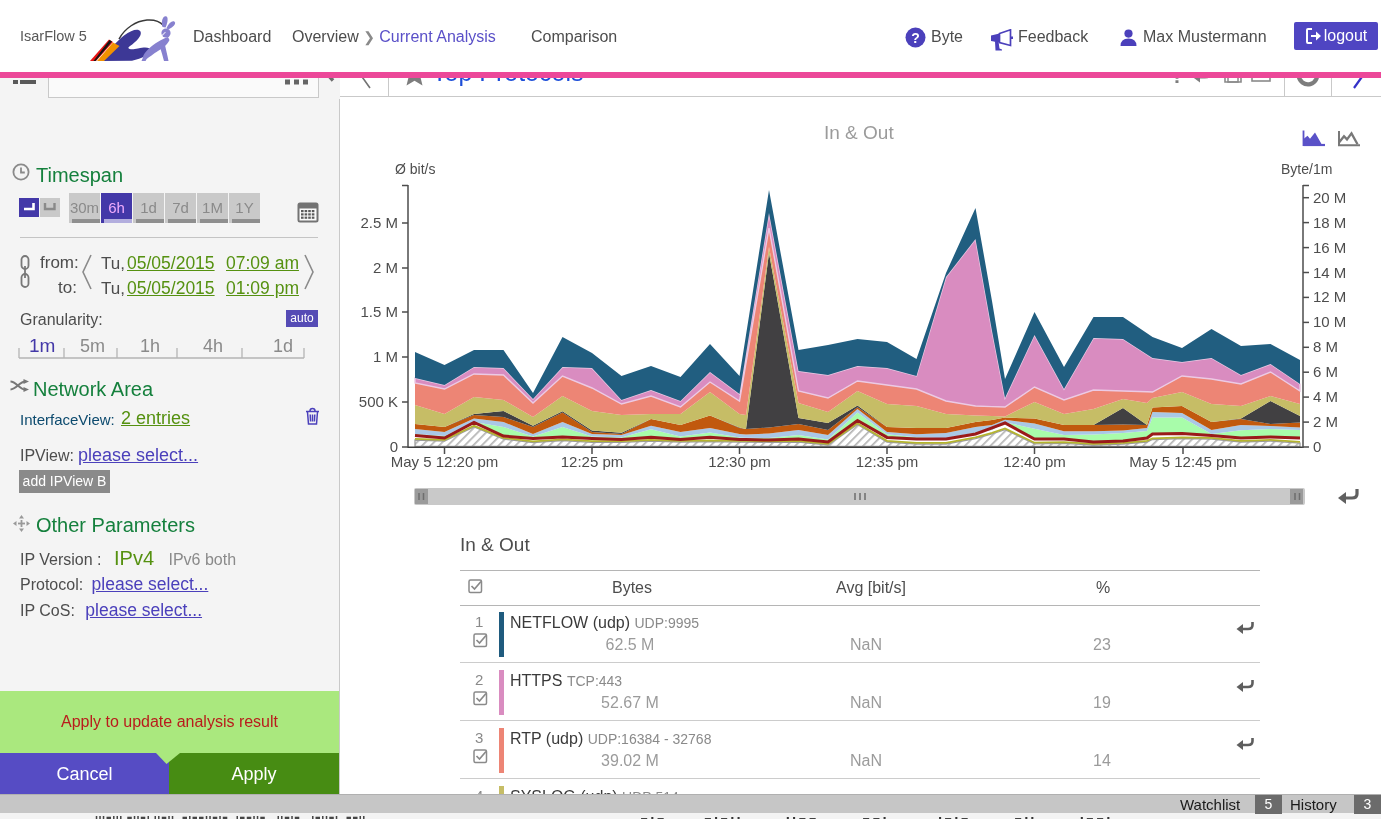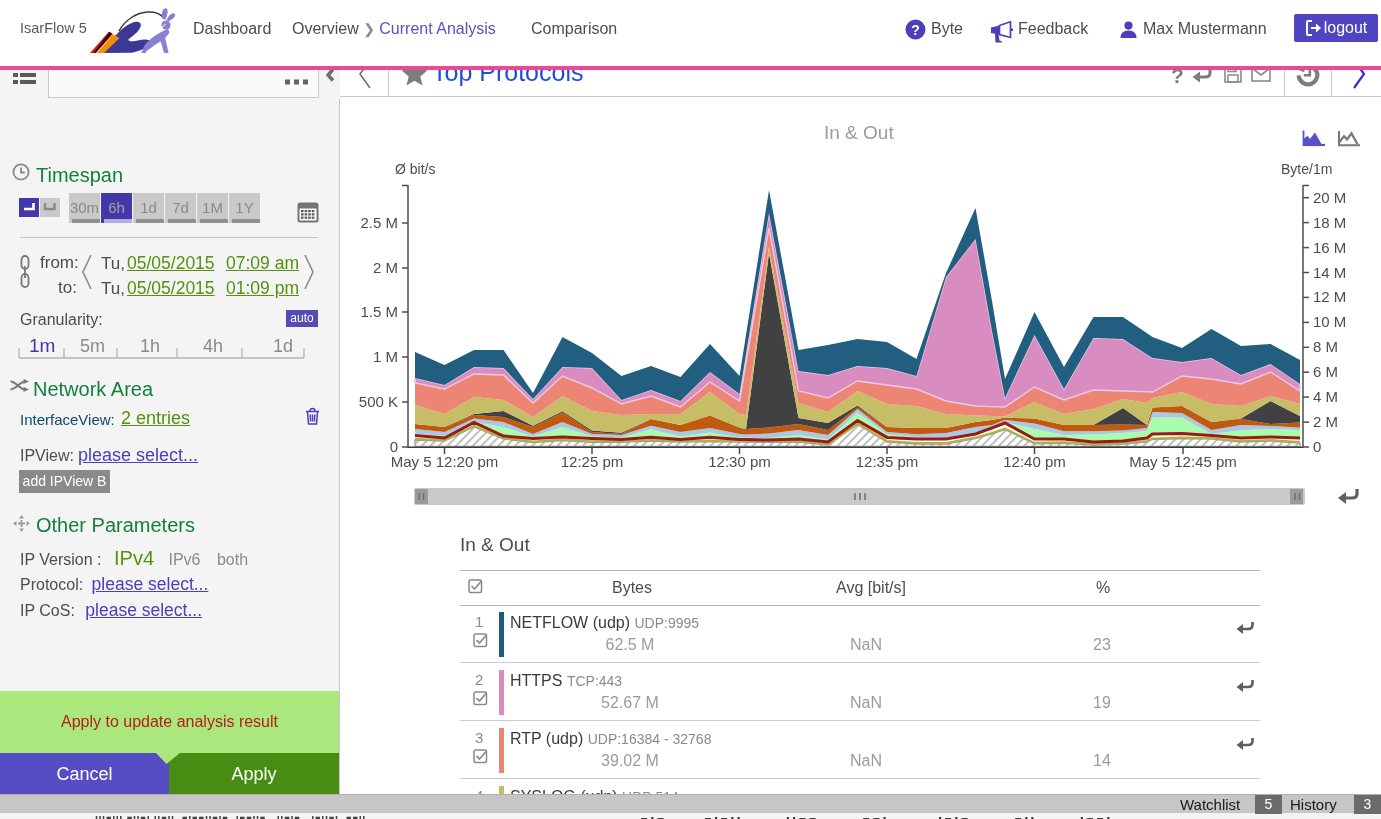--- a/index.html
+++ b/index.html
@@ -1,32 +1,32 @@
 <!DOCTYPE html>
 <html><head><meta charset="utf-8"><title>IsarFlow 5</title><style>
 *{margin:0;padding:0;box-sizing:border-box}
 html,body{width:1381px;height:819px;overflow:hidden;font-family:"Liberation Sans",sans-serif;background:#fff;position:relative}
 .abs{position:absolute}
-#header{position:absolute;left:0;top:4px;width:1381px;height:66px;background:#fff;border-bottom:4px solid #ec4899;z-index:30}
+#header{position:absolute;left:0;top:12px;width:1381px;height:66px;background:#fff;border-bottom:6px solid #ec4899;z-index:30}
 #header .brand{position:absolute;left:20px;top:16px;font-size:14.5px;color:#585858}
 .nav{position:absolute;top:16px;font-size:16px;color:#4d4d4d}
 #logoutbtn{position:absolute;left:1294px;top:10px;width:84px;height:28px;background:#4f45c2;border-radius:2px;color:#fff;font-size:16px;display:flex;align-items:center;justify-content:center;gap:2px}
 #sidebar{position:absolute;left:0;top:50px;width:340px;height:744px;background:#f4f4f4;border-right:1px solid #c9c9c9;z-index:5}
 #sbtoolbar{position:absolute;left:0;top:0;width:340px;height:49px;background:#f4f4f4}
 #sbbox{position:absolute;left:48px;top:0px;width:271px;height:48px;background:#fafafa;border:1px solid #c9c9c9;border-top:none}
 #maintb{position:absolute;left:340px;top:50px;width:1041px;height:47px;background:#fff;border-bottom:1px solid #c9c9c9;z-index:6}
 .vline{position:absolute;top:0;width:1px;height:47px;background:#c9c9c9}
 #content{position:absolute;left:340px;top:97px;width:1041px;height:722px;background:#fff}
 .glabel{color:#15803d;font-size:20px}
 .green{color:#559110}
 a.greenlink{color:#559110;text-decoration:underline}
 a.purplelink{color:#4b40bb;text-decoration:underline}
 .tsbtn{position:absolute;top:0;height:30px;background:#c9c9c9;color:#8a8a8a;font-size:15px;text-align:center;line-height:29px}
 .tsbtn .ub{position:absolute;left:3px;right:0;bottom:0;height:4px;background:#8f8f8f}
-.tsbtn.sel{background:#4338a8;color:#a3a3a3}
+.tsbtn.sel{background:#4338a8;color:#f0abfc}
 .tsbtn.sel .ub{background:#b3aede}
 #footer{position:absolute;left:0;top:794px;width:1381px;height:19px;background:#c6c6c6;z-index:40;border-top:1px solid #b0b0b0}
 .fbadge{position:absolute;top:0;height:19px;background:#6b6b6b;color:#fff;font-size:14px;text-align:center;line-height:19px}
 .flabel{position:absolute;top:0;height:19px;font-size:15px;color:#1a1a1a;line-height:19px}
 #belowbar{position:absolute;left:0;top:813px;width:1381px;height:6px;background:#f3f3f3;overflow:hidden;z-index:39}
 </style></head><body>
 
 <div id="header">
   <div class="brand">IsarFlow 5</div>
   <div class="abs" style="left:88px;top:0px;z-index:31"><svg width="88" height="50" viewBox="0 0 88 50" style="">
@@ -206,21 +206,21 @@
           <path d="M8.5 0 L11 3.5 H6 Z"></path>
           <path d="M8.5 17 L6 13.5 H11 Z"></path>
           <path d="M0 8.5 L3.5 6 V11 Z"></path>
           <path d="M17 8.5 L13.5 6 V11 Z"></path>
           <rect x="7.6" y="5" width="1.8" height="7"></rect>
           <rect x="5" y="7.6" width="7" height="1.8"></rect>
         </g>
       </svg></div>
  <div class="abs glabel" style="left:36px;top:464px">Other Parameters</div>
 
- <div class="abs" style="left:20px;top:497px;font-size:16px;color:#4d4d4d">IP Version : <span class="green" style="font-size:20px;margin-left:8px">IPv4</span> <span style="color:#8a8a8a;font-size:16px;margin-left:10px">IPv6</span> <span style="color:#8a8a8a;font-size:16px;margin-left:12px">both</span></div>
+ <div class="abs" style="left:20px;top:497px;font-size:16px;color:#4d4d4d">IP Version : <span class="green" style="font-size:20px;margin-left:8px">IPv4</span> <span style="color:#8a8a8a;font-size:16px;margin-left:10px">IPv6</span> <span style="color:#8a8a8a;font-size:16px;margin-left:0">both</span></div>
  <div class="abs" style="left:20px;top:524px;font-size:16px;color:#4d4d4d">Protocol: <a class="purplelink" style="font-size:17.5px;margin-left:4px">please select...</a></div>
  <div class="abs" style="left:20px;top:550px;font-size:16px;color:#4d4d4d">IP CoS: <a class="purplelink" style="font-size:17.5px;margin-left:6px">please select...</a></div>
 
  <div class="abs" style="left:0;top:641px;width:339px;height:62px;background:#aae87e"></div>
  <div class="abs" style="left:0px;top:641px;width:339px;height:62px;font-size:16px;color:#b91c1c;display:flex;align-items:center;justify-content:center">Apply to update analysis result</div>
  <div class="abs" style="left:0;top:703px;width:169px;height:42px;background:#564cc4;color:#fff;font-size:18px;display:flex;align-items:center;justify-content:center">Cancel</div>
  <div class="abs" style="left:169px;top:703px;width:170px;height:42px;background:#478c13;color:#fff;font-size:18px;display:flex;align-items:center;justify-content:center">Apply</div>
  <svg class="abs" style="left:156px;top:703px" width="24" height="12" viewBox="0 0 24 12">
       <path d="M0 0 H24 L10.5 11 Z" fill="#aae87e"></path>
     </svg>

